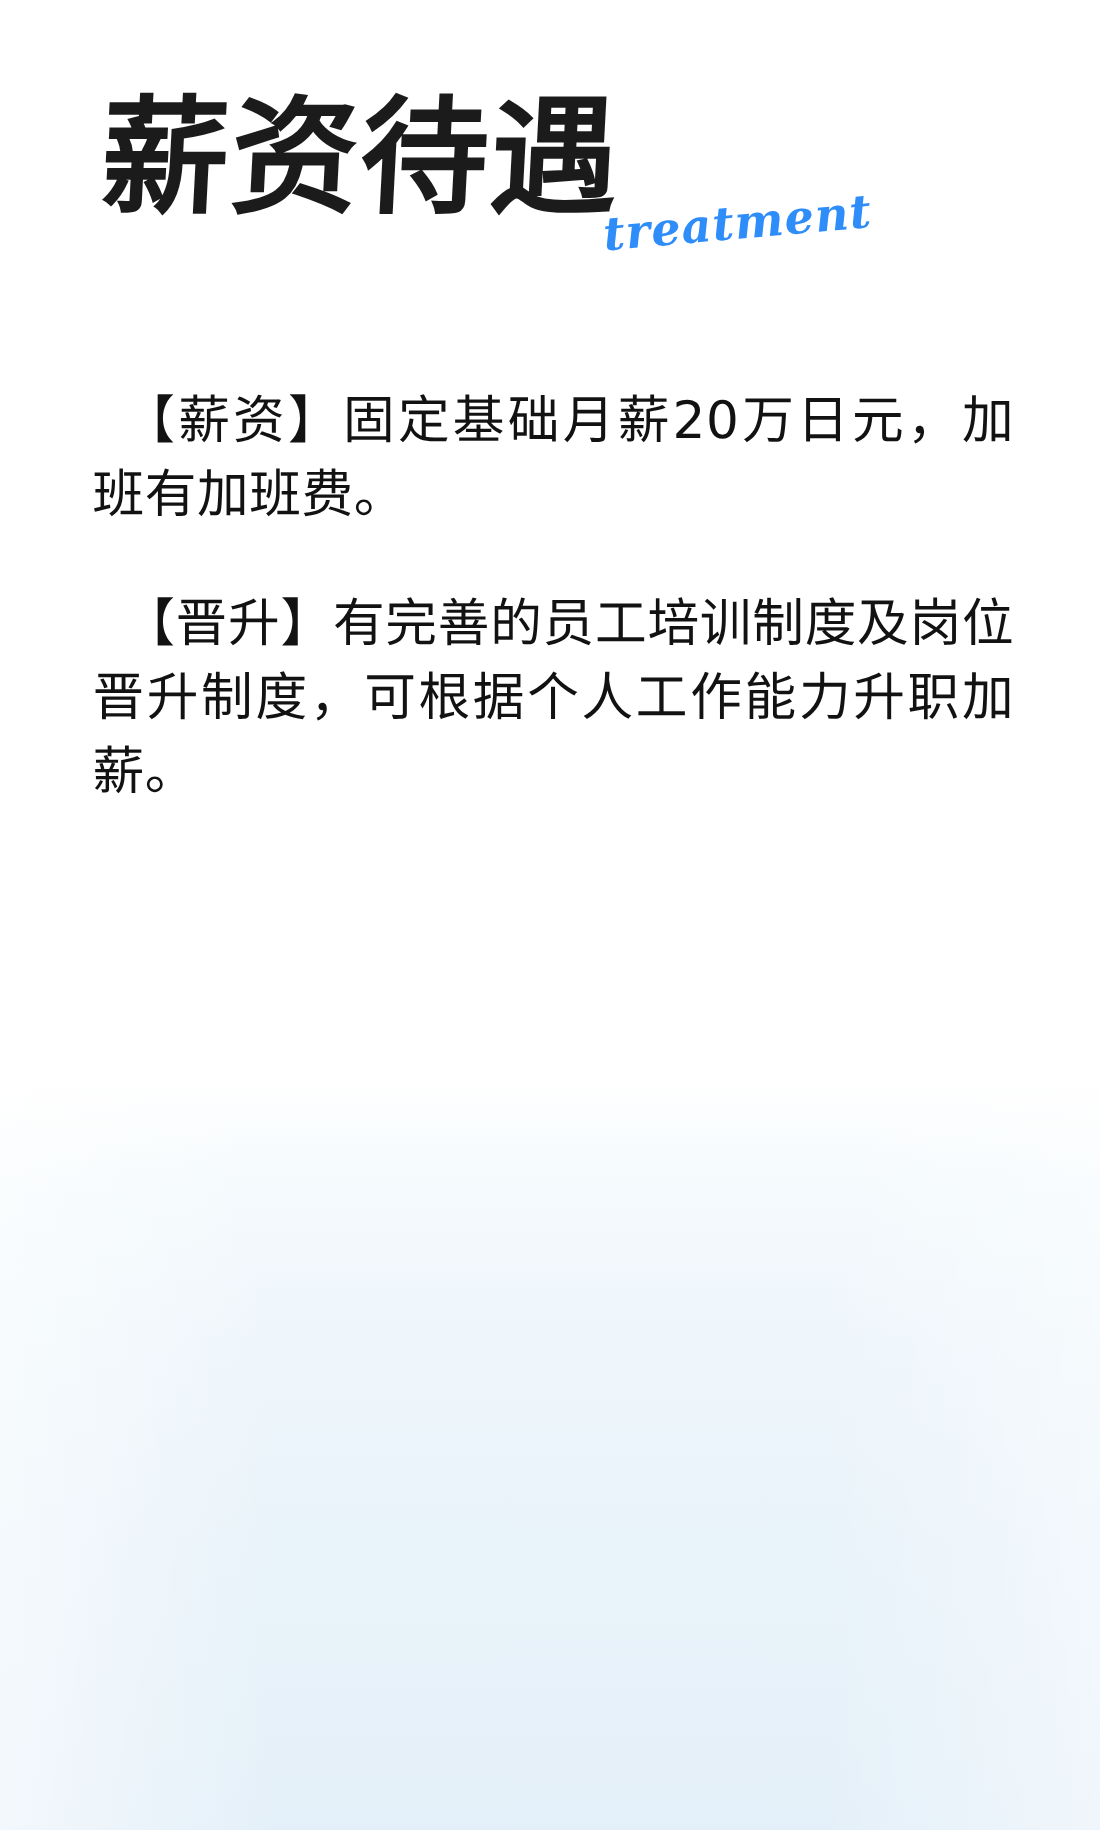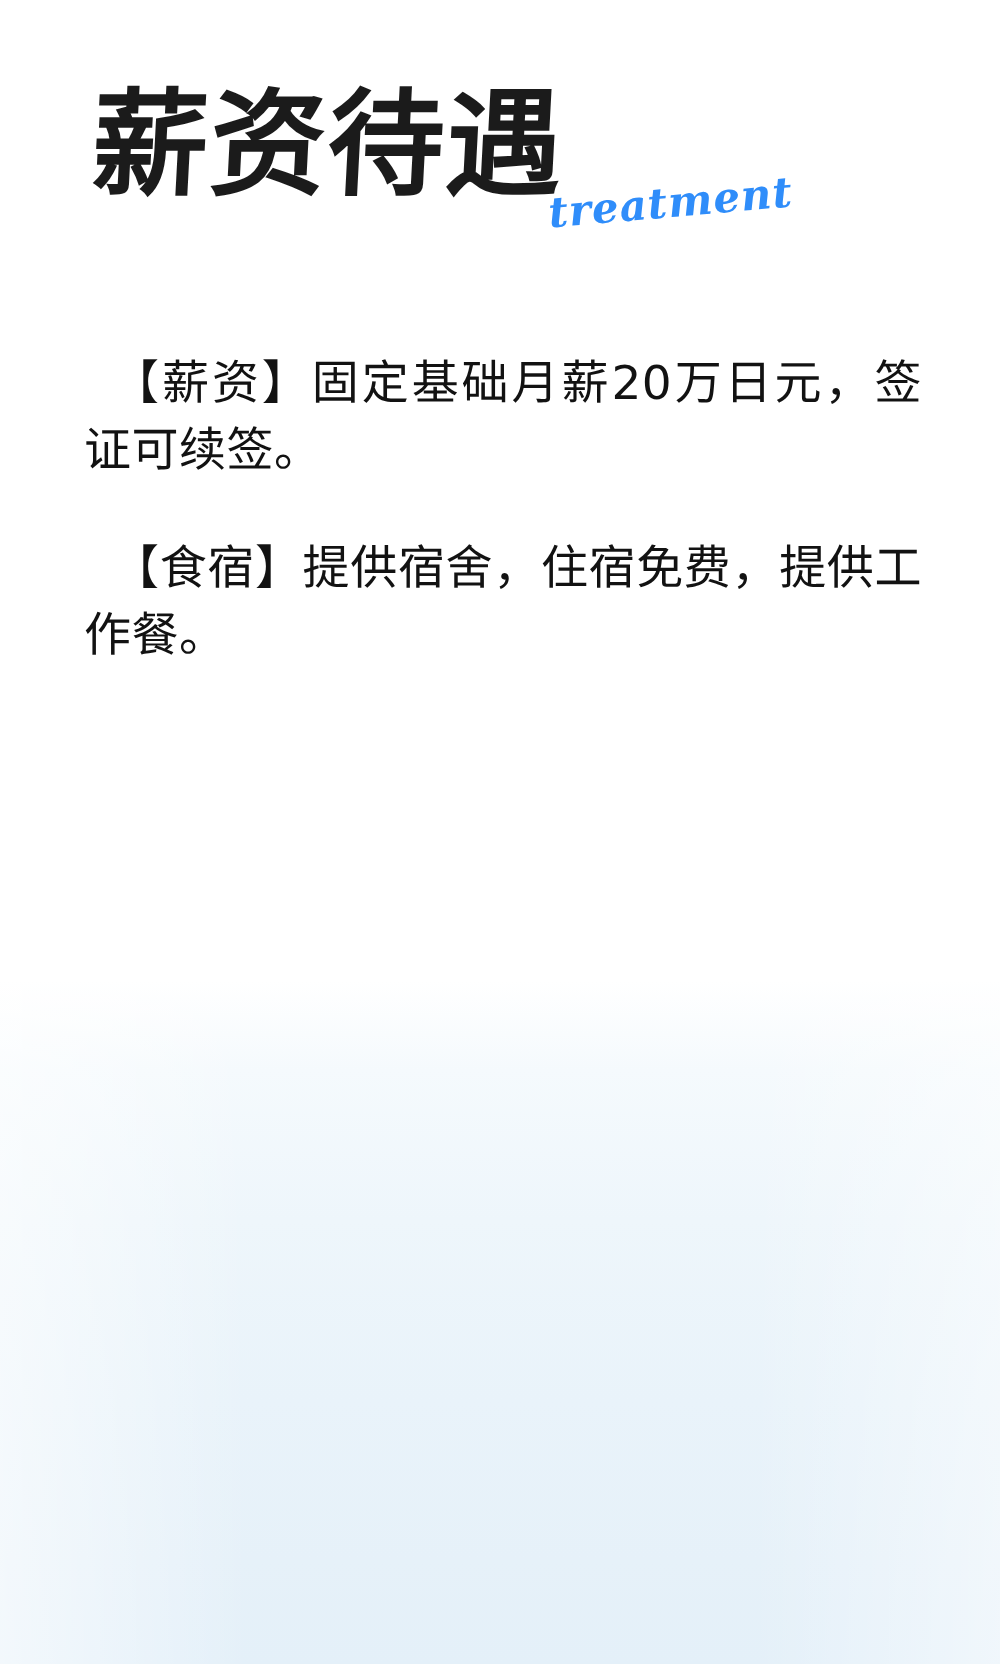--- a/index.html
+++ b/index.html
@@ -100,18 +100,18 @@
 
 <div class="page">
   <div class="content">
 
     <div class="header">
       <h1 class="title-cn">薪资待遇</h1>
       <div class="title-en">treatment</div>
     </div>
 
     <div class="body-block">
-      <p class="para">【薪资】固定基础月薪20万日元，签证可续签。</p>
-      <p class="para">【食宿】提供宿舍，住宿免费，提供工作餐。</p>
+      <p class="para">【薪资】固定基础月薪20万日元，加班有加班费。</p>
+      <p class="para">【晋升】有完善的员工培训制度及岗位晋升制度，可根据个人工作能力升职加薪。</p>
     </div>
 
   </div>
 </div>
 
 </body></html>

